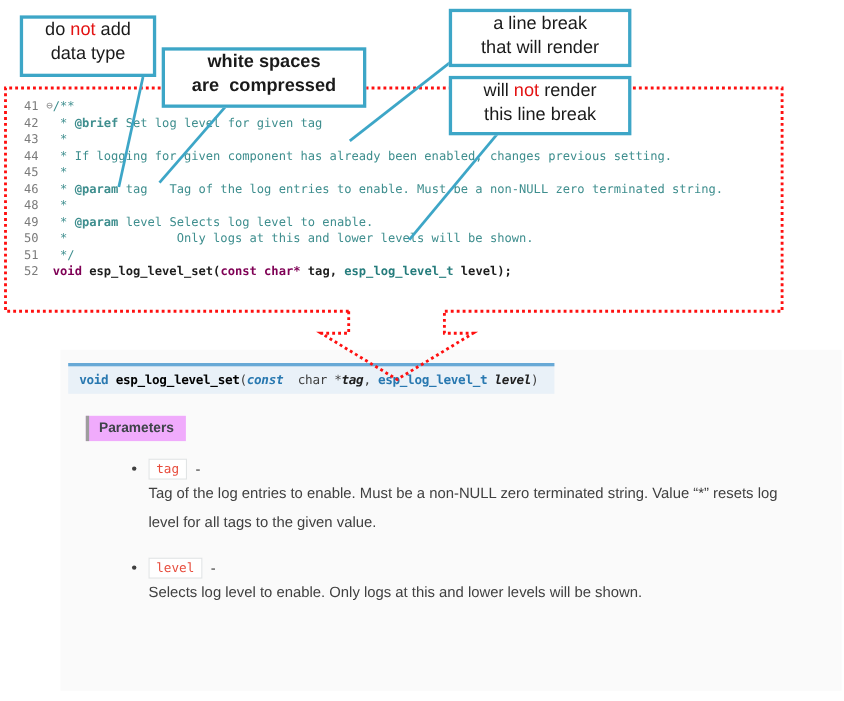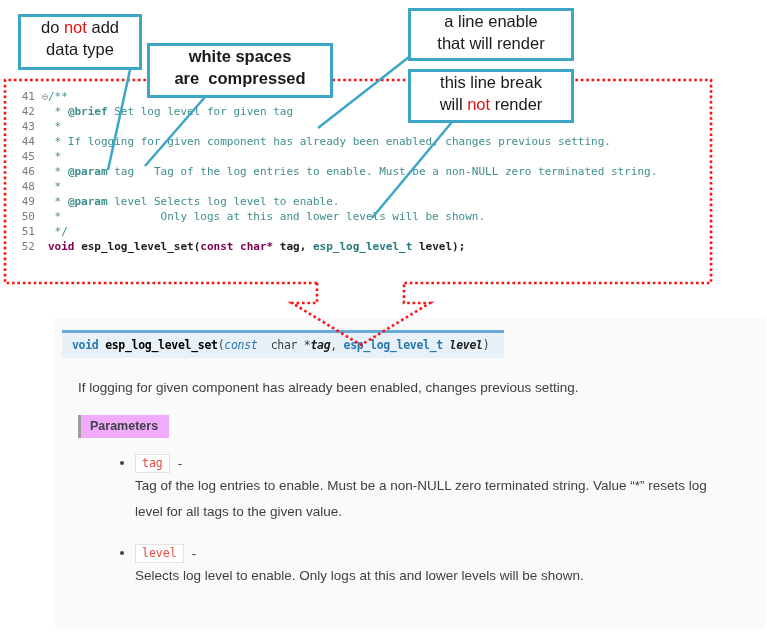--- a/index.html
+++ b/index.html
@@ -49,21 +49,21 @@
     background:#fafafa; z-index:5; color:#404040;
   }
   .sig {
     margin:12px 0 0 7px; width:442px;
     background:#e9f1f8; border-top:3px solid #68a9d6;
     padding:5px 10px 6px 10px;
     font-family:"DejaVu Sans Mono", monospace; font-size:11.5px; letter-spacing:-0.3px;
     white-space:pre; color:#404040;
   }
   .sig .s-kw  { color:#2878b0; font-weight:600; }
-  .sig .s-kwi { color:#2878b0; font-weight:400; font-style:italic; }
+  .sig .s-kwi { color:#2878b0; font-weight:700; font-style:italic; }
   .sig .s-fn  { color:#000000; font-weight:bold; }
   .sig .s-ty  { color:#2878b0; font-weight:600; }
   .sig .s-pm  { color:#202020; font-weight:600; font-style:italic; }
   .doc-brief  { margin:14px 0 0 23px; font-size:13.5px; }
   .doc-detail { margin:22px 0 0 23px; font-size:13.5px; }
   .params-label {
     display:inline-block; margin:20px 0 0 23px;
     background:#f0abfc; border-left:3px solid #9d9d9d;
     padding:4px 11px 5px 9px; font-size:12.5px; font-weight:bold; color:#3e4349;
   }
@@ -113,31 +113,30 @@
 
   <div class="callout" id="callout-no-datatype">
     <span><span>do </span><span class="red">not</span><span> add</span></span>
     <span>data type</span>
   </div>
   <div class="callout" id="callout-whitespace">
     <span>white spaces</span>
     <span>are  compressed</span>
   </div>
   <div class="callout" id="callout-break-render">
-    <span>a line enable</span>
+    <span>a line break</span>
     <span>that will render</span>
   </div>
   <div class="callout" id="callout-break-norender">
+    <span><span>will </span><span class="red">not</span><span> render</span></span>
     <span>this line break</span>
-    <span><span>will </span><span class="red">not</span><span> render</span></span>
   </div>
 
   <div class="docpanel">
     <div class="sig"><span class="s-kw">void </span><span class="s-fn">esp_log_level_set</span><span>(</span><span class="s-kwi">const</span><span>  </span><span>char </span><span>*</span><span class="s-pm">tag</span><span>, </span><span class="s-ty">esp_log_level_t</span><span> </span><span class="s-pm">level</span><span>)</span></div>
-    <div class="doc-detail">If logging for given component has already been enabled, changes previous setting.</div>
     <div class="params-label">Parameters</div>
     <ul class="params" id="params-list">
         <li>
           <div class="param-head">
             <span class="param-chip">tag</span>
             <span>-</span>
           </div>
           <div class="param-desc">Tag of the log entries to enable. Must be a non-NULL zero terminated string. Value “*” resets log level for all tags to the given value.</div>
         </li>
         <li>

